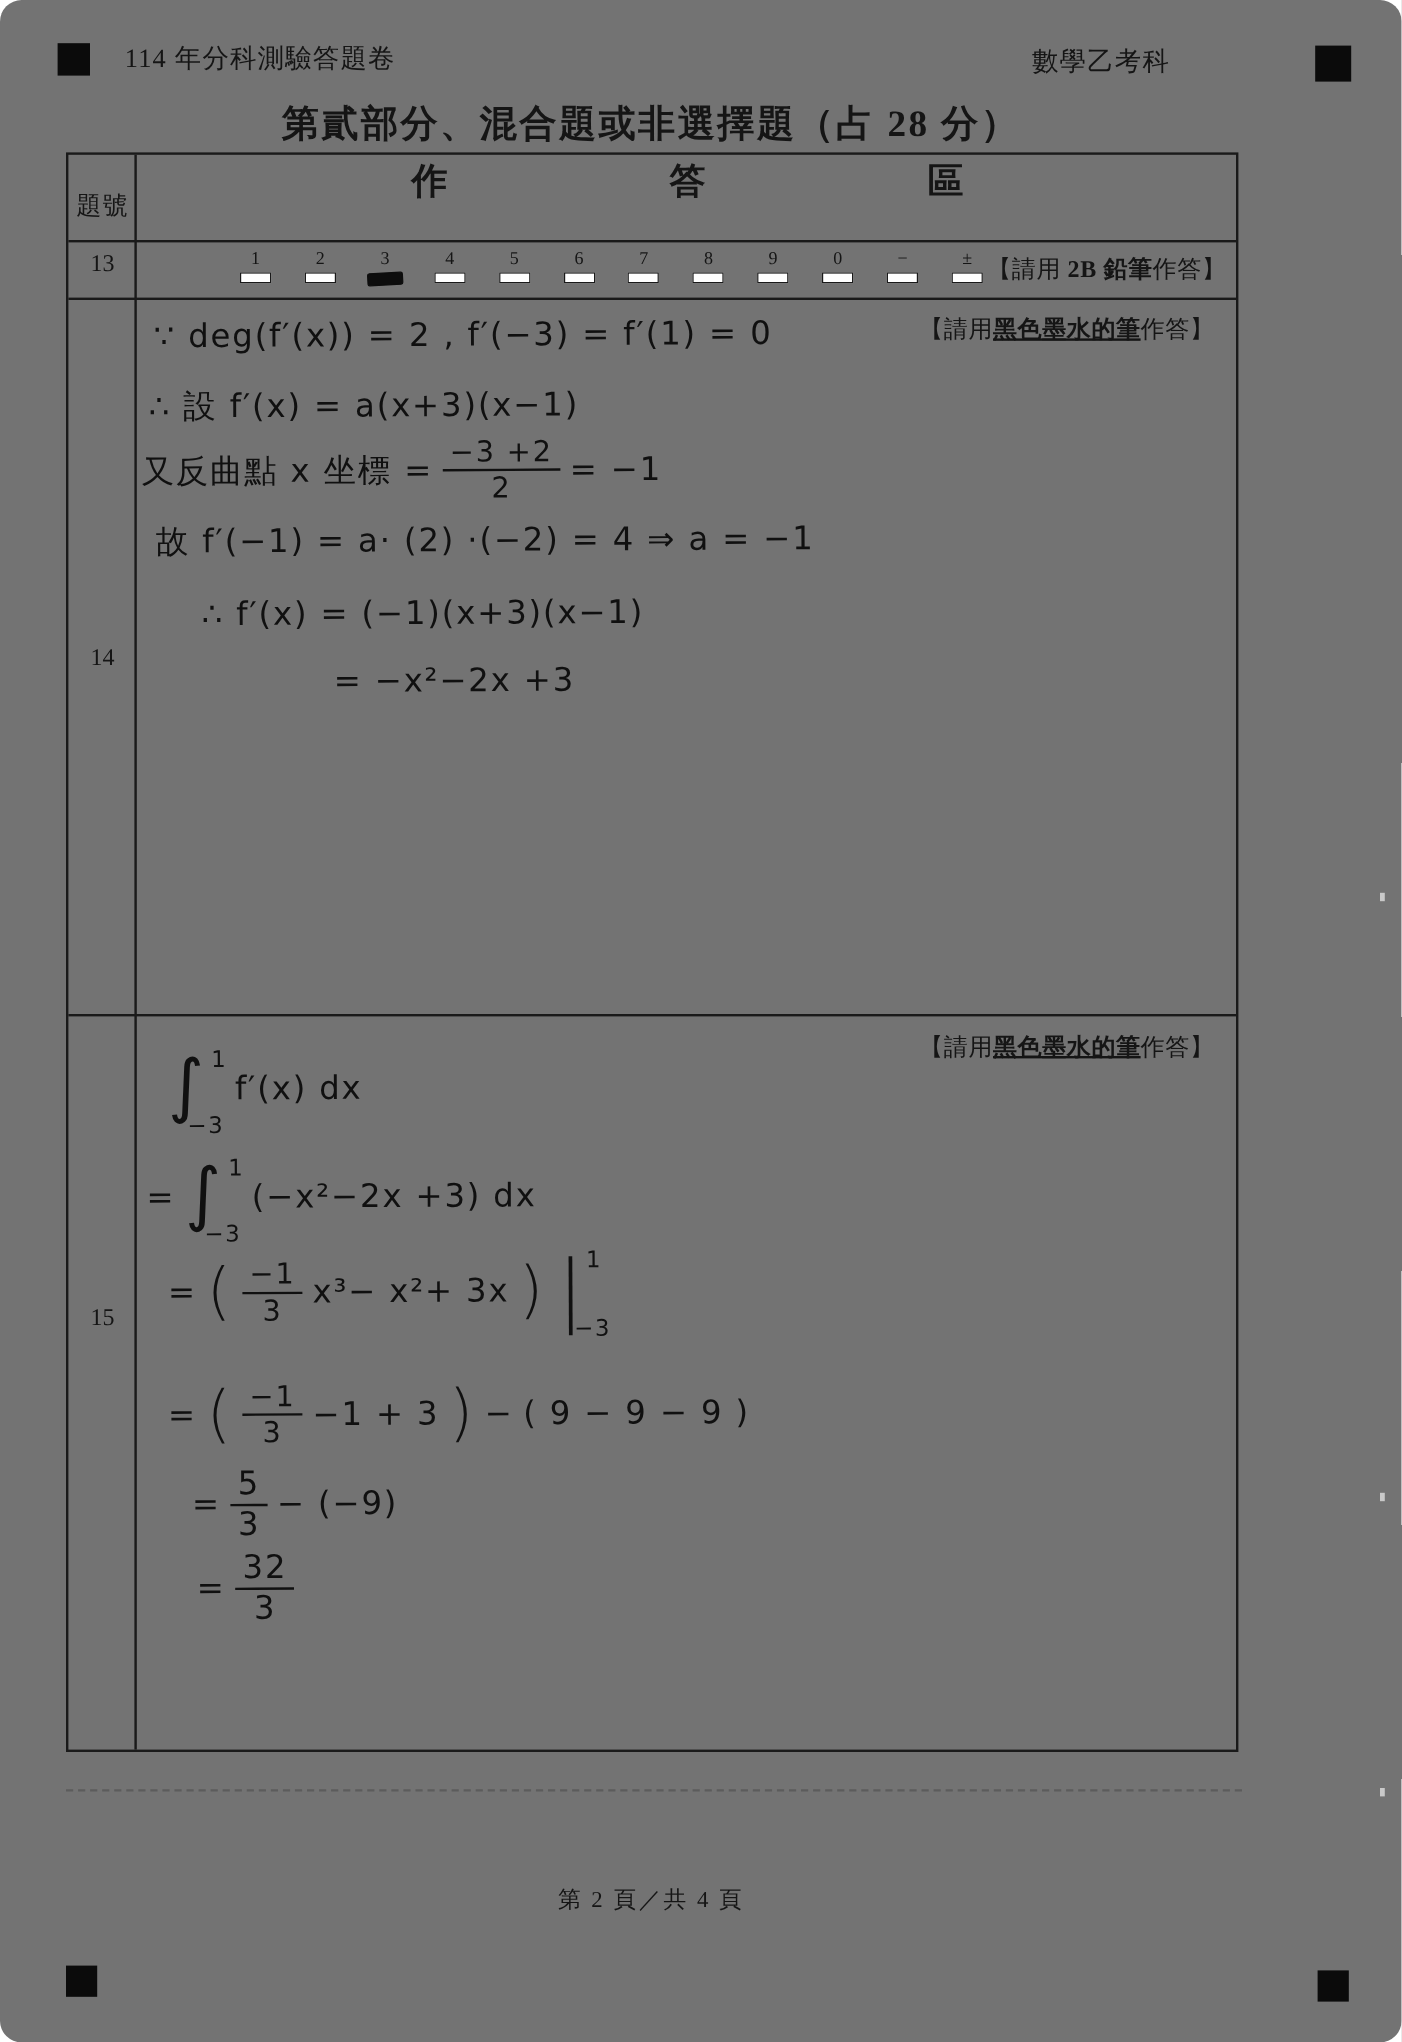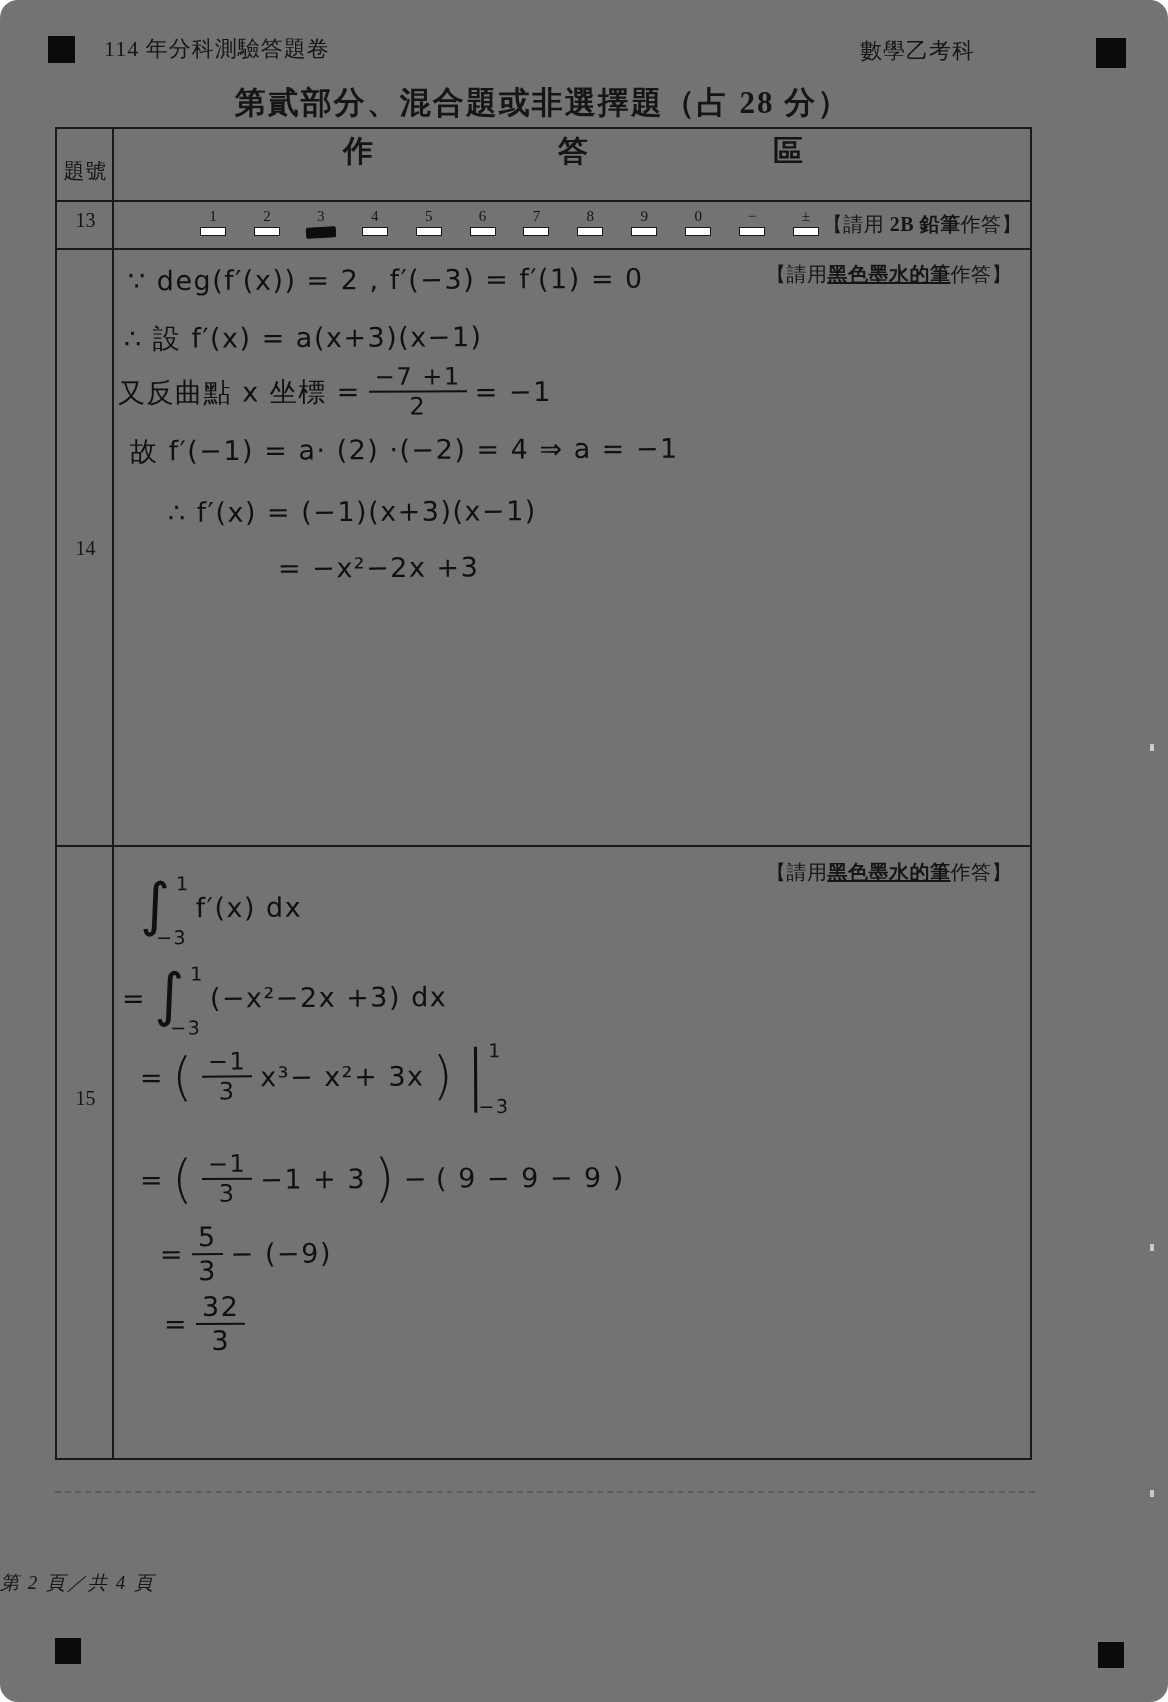--- a/index.html
+++ b/index.html
@@ -59,22 +59,22 @@
   .evalbar { position:relative; display:inline-block; padding:0 18px 0 2px; }
   .bar-glyph { font-size:66px; line-height:.85; font-weight:200; }
   .evalbar .int-sup { top:-8px; right:4px; }
   .evalbar .int-sub { bottom:-14px; left:16px; }
   .bigp { font-size:52px; line-height:.8; font-weight:200; }
 
   
   .cutline { position:absolute; left:55px; top:1491px; width:980px;
              border-top:2px dashed #4a4a4a; opacity:.55; }
   .edge-dot { position:absolute; background:#c9c9c9; width:4px; height:7px; }
-  .footer { position:absolute; left:0; top:1570px; width:1085px; 
-            font-size:19px; letter-spacing:2px;font-style:italic; }
+  .footer { position:absolute; left:0; top:1570px; width:1085px; text-align:center;
+            font-size:19px; letter-spacing:2px; }
 </style>
 </head>
 <body>
 
 <div class="page">
 
   <div class="sq" style="left:48px; top:36px; width:27px; height:27px;"></div>
   <div class="sq" style="left:1096px; top:38px; width:30px; height:30px;"></div>
   <div class="sq" style="left:55px; top:1638px; width:26px; height:26px;"></div>
   <div class="sq" style="left:1098px; top:1642px; width:26px; height:26px;"></div>
@@ -166,21 +166,21 @@
 
   <div class="hw" style="left:128px; top:264px;">
     <span>∵ deg(f′(x)) = 2 ,  f′(−3) = f′(1) = 0</span>
   </div>
   <div class="hw" style="left:124px; top:320px;">
     <span>∴ 設 f′(x) = a(x+3)(x−1)</span>
   </div>
   <div class="hw" style="left:118px; top:364px;">
     <span>又反曲點 x 坐標 =</span>
     <span class="frac">
-      <span class="num">−7 +1</span>
+      <span class="num">−3 +2</span>
       <span class="den">2</span>
     </span>
     <span>= −1</span>
   </div>
   <div class="hw" style="left:130px; top:432px;">
     <span>故 f′(−1) = a· (2) ·(−2) = 4   ⇒ a = −1</span>
   </div>
   <div class="hw" style="left:168px; top:496px;">
     <span>∴ f′(x) = (−1)(x+3)(x−1)</span>
   </div>

